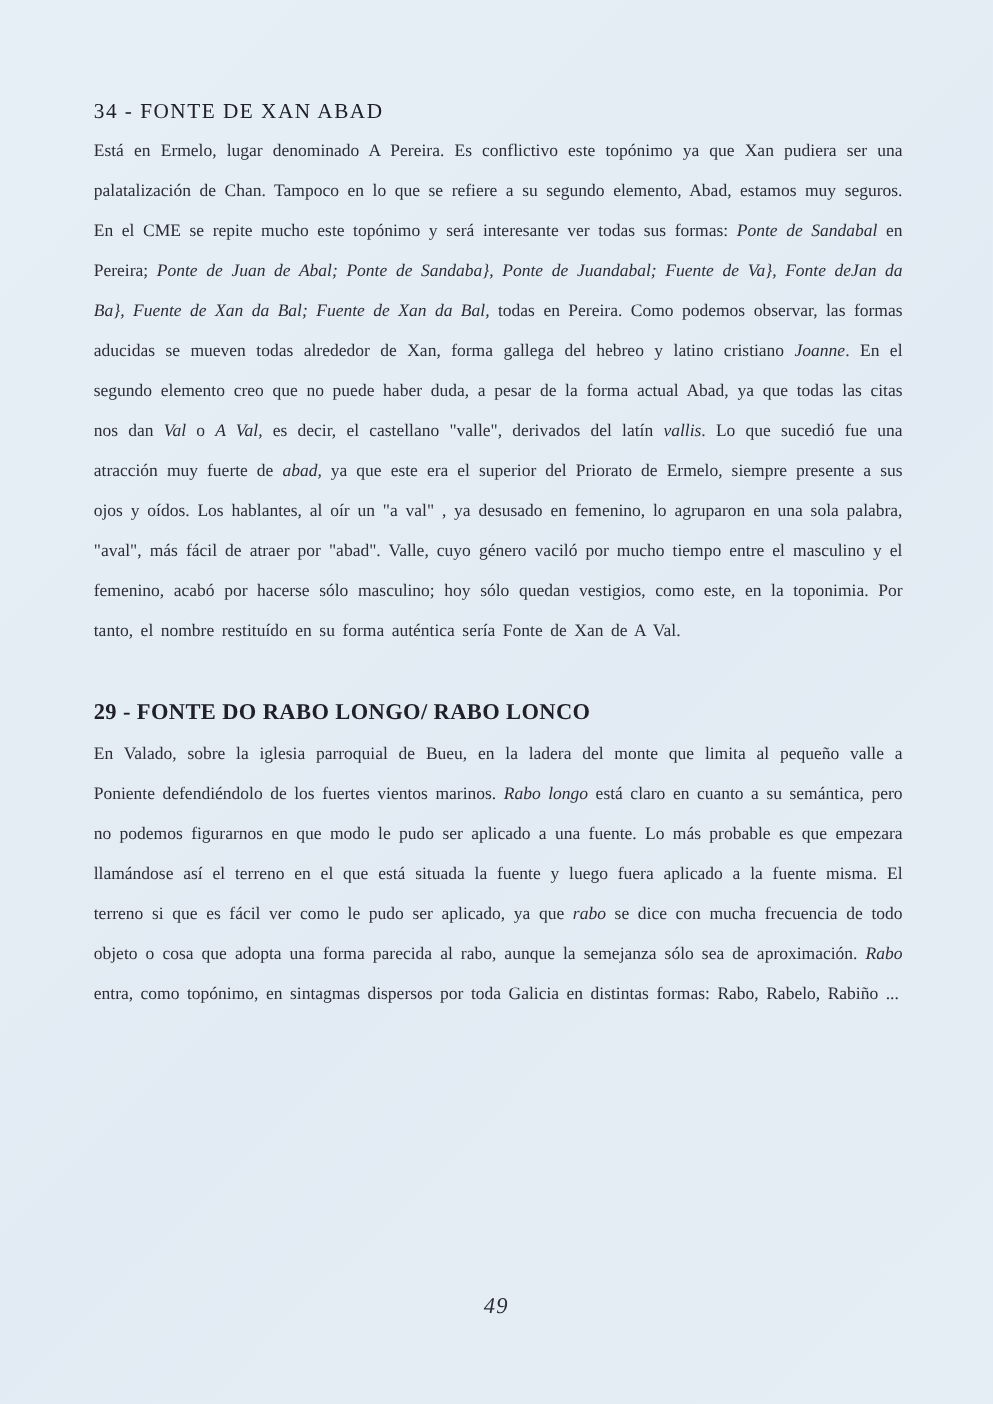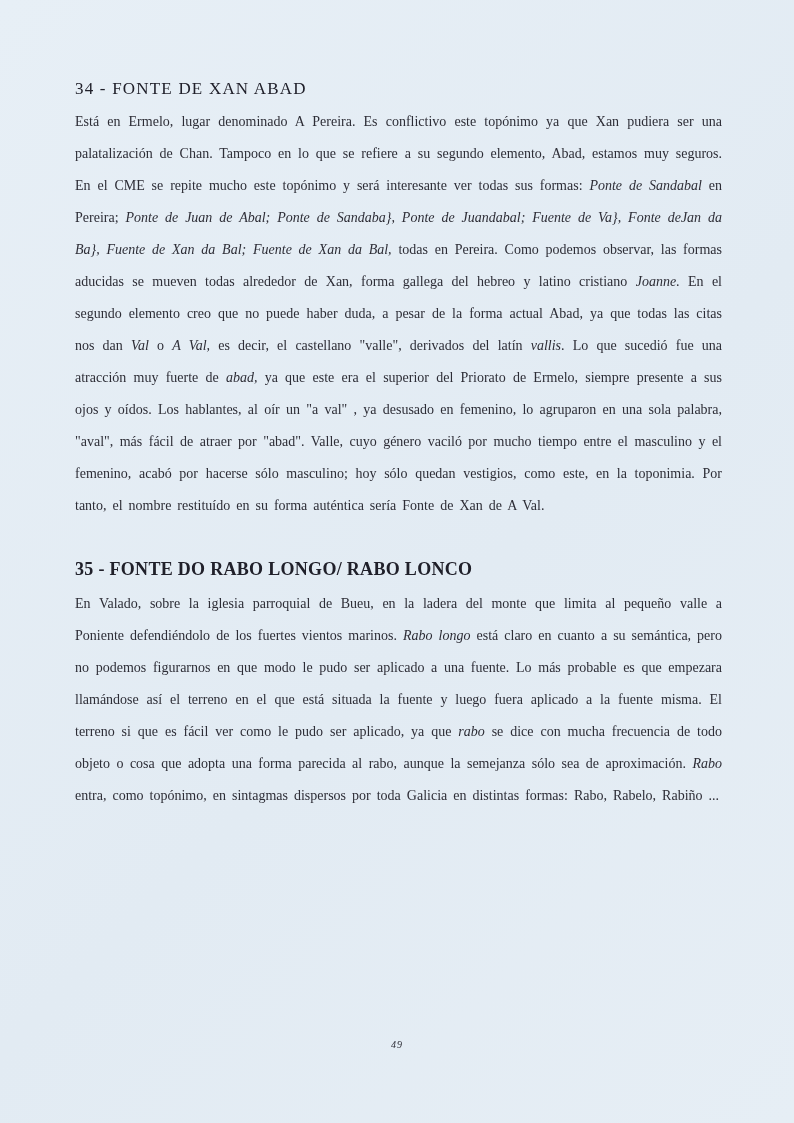--- a/index.html
+++ b/index.html
@@ -48,38 +48,38 @@
   .it { font-style: italic; }
   .section-gap { margin-top: 34px; }
   .footer {
     position: absolute;
     top: 1034px;
     left: 0;
     right: 0;
     text-align: center;
   }
   .page-number {
-    font-size: 10px;
+    font-size: 18px;
     color: #2d2d36;
     letter-spacing: 1px;
     font-style: italic;
   }
 </style>
 </head>
 <body>
 
 <div class="page">
 
   <div class="section">
     <h2 class="heading">34 - FONTE  DE XAN ABAD</h2>
     <p class="body-text"><span>Está en Ermelo, lugar denominado A Pereira. Es conflictivo este topónimo ya que Xan pudiera ser una palatalización de Chan. Tampoco en lo que se refiere a su segundo elemento, Abad, estamos muy seguros. En el CME se repite mucho este topónimo y será interesante ver todas sus formas: </span><span class="it">Ponte de Sandabal</span><span> en Pereira; </span><span class="it">Ponte de Juan de Abal; Ponte de Sandaba}, Ponte de Juandabal; Fuente de Va}, Fonte deJan da Ba}, Fuente de Xan da Bal; Fuente de Xan da Bal,</span><span> todas en Pereira. Como podemos observar, las formas aducidas se mueven todas alrededor de Xan, forma gallega del hebreo y latino cristiano </span><span class="it">Joanne</span><span>. En el segundo elemento creo que no puede haber duda, a pesar de la forma actual Abad, ya que todas las citas nos dan </span><span class="it">Val</span><span> o </span><span class="it">A Val,</span><span> es decir, el castellano "valle", derivados del latín </span><span class="it">vallis</span><span>. Lo que sucedió fue una atracción muy fuerte de </span><span class="it">abad,</span><span> ya que este era el superior del Priorato de Ermelo, siempre presente a sus ojos y oídos. Los hablantes, al oír un "a val" , ya desusado en femenino, lo agruparon en una sola palabra, "aval", más fácil de atraer por "abad". Valle, cuyo género vaciló por mucho tiempo entre el masculino y el femenino, acabó por hacerse sólo masculino; hoy sólo quedan vestigios, como este, en la toponimia. Por tanto, el nombre restituído en su forma auténtica sería Fonte de Xan de A Val.</span></p>
   </div>
 
   <div class="section section-gap">
-    <h2 class="heading bold">35  - FONTE DO RABO LONGO/ RABO LONCO</h2>
+    <h2 class="heading bold">29  - FONTE DO RABO LONGO/ RABO LONCO</h2>
     <p class="body-text"><span>En Valado, sobre la iglesia parroquial de Bueu, en la ladera del monte que limita al pequeño valle a Poniente defendiéndolo de los fuertes vientos marinos. </span><span class="it">Rabo longo</span><span> está claro en cuanto a su semántica, pero no podemos figurarnos en que modo le pudo ser aplicado a una fuente. Lo más probable es que empezara llamándose así el terreno en el que está situada la fuente y luego fuera aplicado a la fuente misma. El terreno si que es fácil ver como le pudo ser aplicado, ya que </span><span class="it">rabo</span><span> se dice con mucha frecuencia de todo objeto o cosa que adopta una forma parecida al rabo, aunque la semejanza sólo sea de aproximación. </span><span class="it">Rabo</span><span> entra, como topónimo, en sintagmas dispersos por toda Galicia en distintas formas: Rabo, Rabelo, Rabiño ...</span></p>
   </div>
 
   <div class="footer">
     <span class="page-number">49</span>
   </div>
 
 </div>
 
 </body></html>

